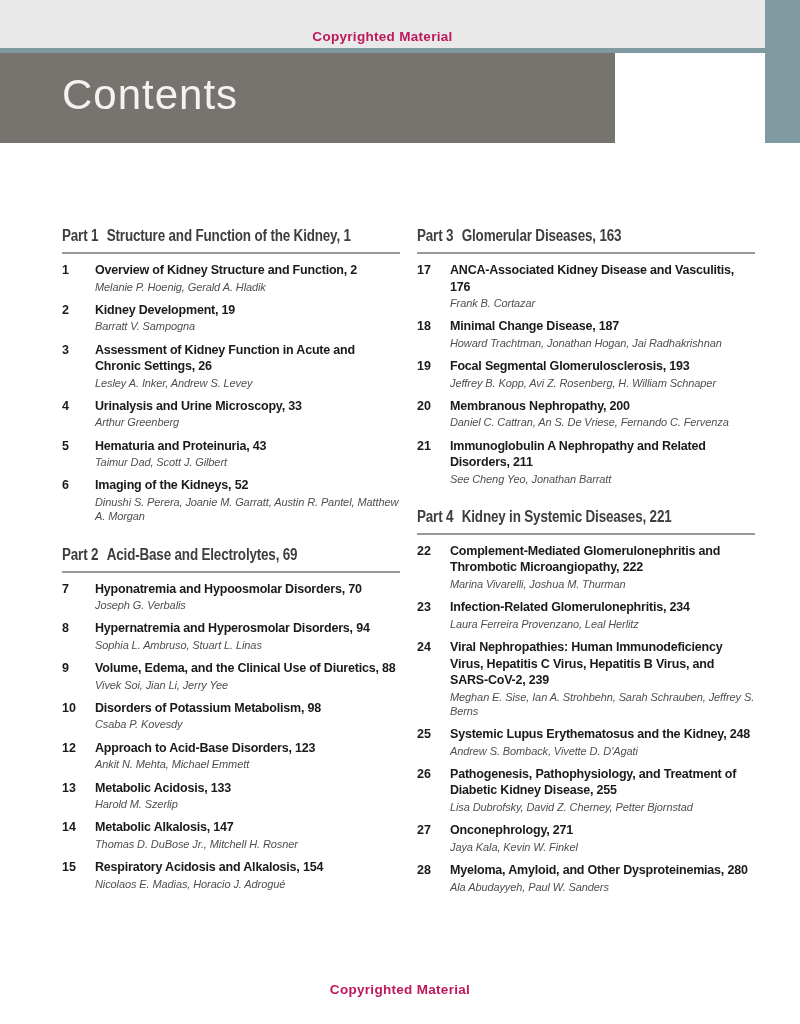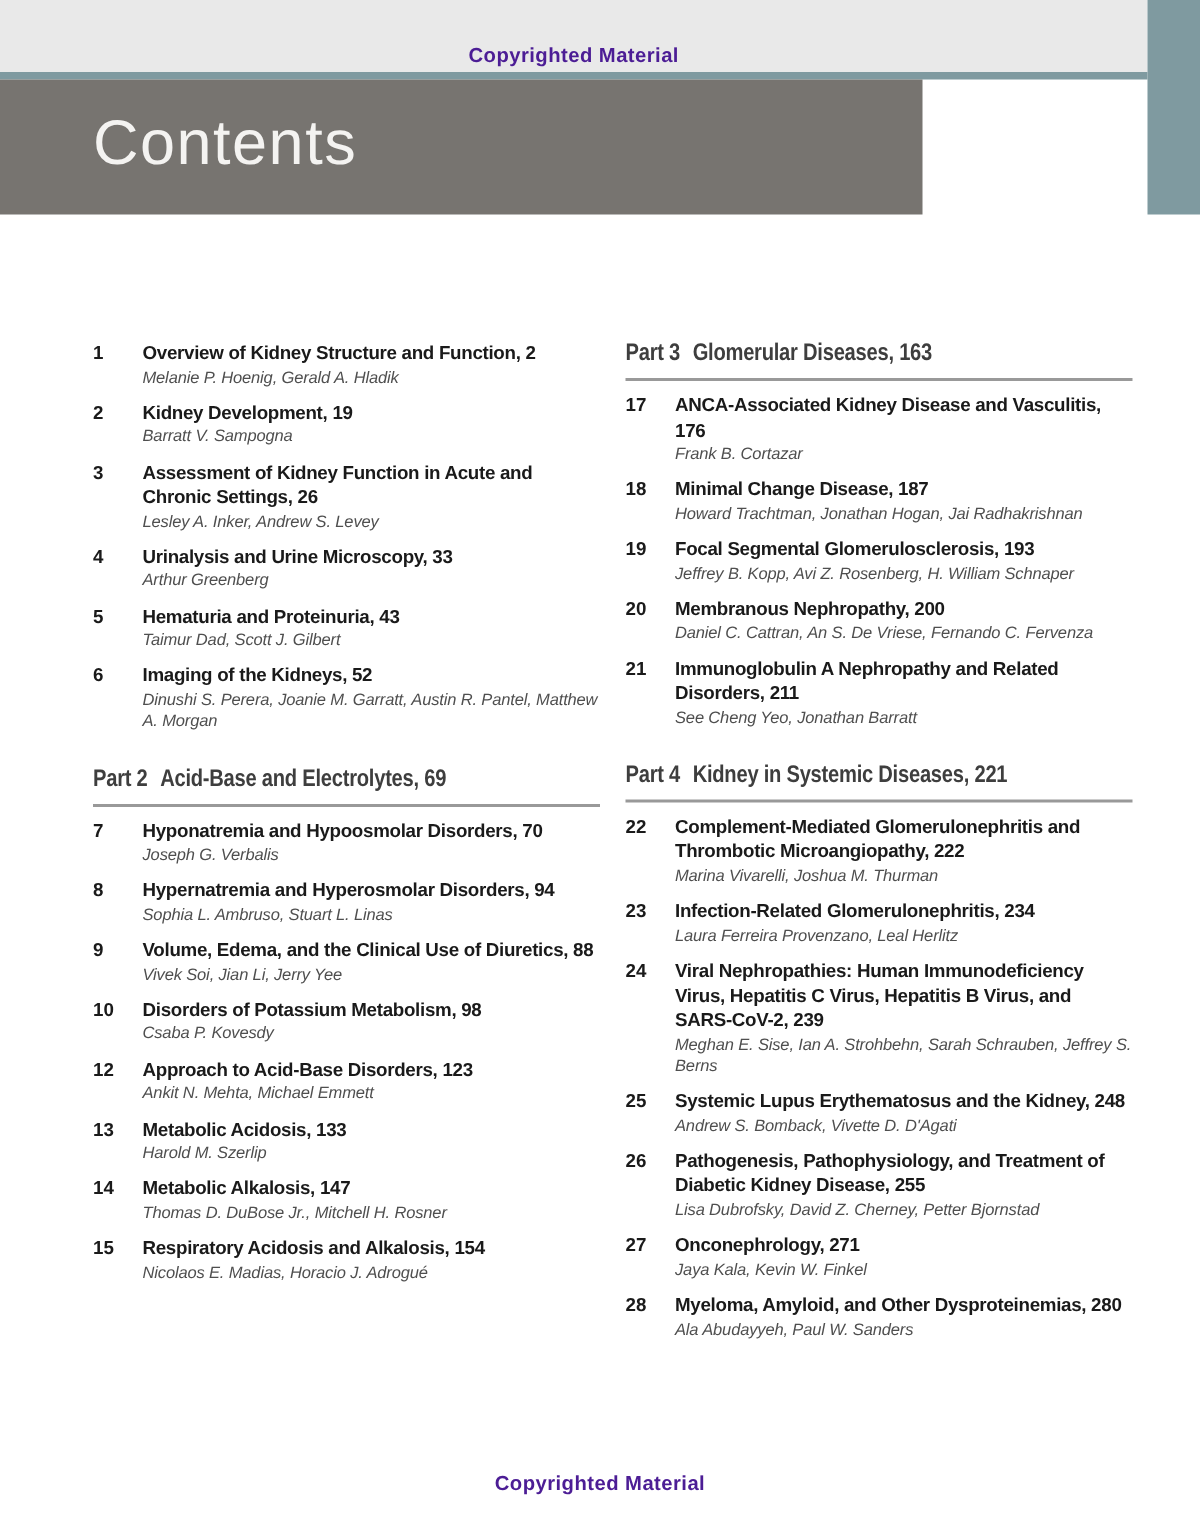--- a/index.html
+++ b/index.html
@@ -3,21 +3,21 @@
 <meta charset="utf-8">
 <style>
   * { margin:0; padding:0; box-sizing:border-box; }
   html,body { background:#ffffff; }
   body { font-family:"Liberation Sans", sans-serif; }
   .page { position:relative; width:800px; height:1024px; background:#ffffff; overflow:hidden; }
 
   
   .top-band { position:absolute; top:0; left:0; width:765px; height:48px; background:#e9e9e9;
               display:flex; align-items:flex-end; justify-content:center; padding-bottom:4px; }
-  .copyright-text { font-size:13.5px; font-weight:700; color:#4c1d95; letter-spacing:.3px; }
+  .copyright-text { font-size:13.5px; font-weight:700; color:#be185d; letter-spacing:.3px; }
 
   
   .accent-line  { position:absolute; top:48px; left:0; width:765px; height:5px; background:#7f9aa0; }
   .accent-strip { position:absolute; top:0; left:765px; width:35px; height:143px; background:#7f9aa0; }
 
   
   .header-bar { position:absolute; top:53px; left:0; width:615px; height:90px; background:#777470;
                 display:flex; align-items:center; padding-left:62px; }
   .page-title { font-size:42px; font-weight:300; color:#f4f3f1; letter-spacing:1px;
                 transform:translateY(-3px); }
@@ -57,20 +57,25 @@
 
   <div class="header-bar" style="background: rgb(119, 116, 112);">
     <h1 class="page-title">Contents</h1>
   </div>
 
   <div class="accent-strip" style="background: rgb(127, 154, 160);"></div>
 
   <div class="toc">
     <div class="toc-col" id="col-left">
   <section class="part">
+    <h2 class="part-heading">
+      <span class="part-heading-text">
+        <span class="part-label">Part 1</span><span class="part-title">Structure and Function of the Kidney, 1</span>
+      </span>
+    </h2>
     <ol class="chapters">
   <li class="chapter">
     <span class="ch-num">1</span>
     <span class="ch-body">
       <span class="ch-title">Overview of Kidney Structure and Function, 2</span>
       <span class="ch-authors">Melanie P. Hoenig, Gerald A. Hladik</span>
     </span>
   </li>
 
   <li class="chapter">

